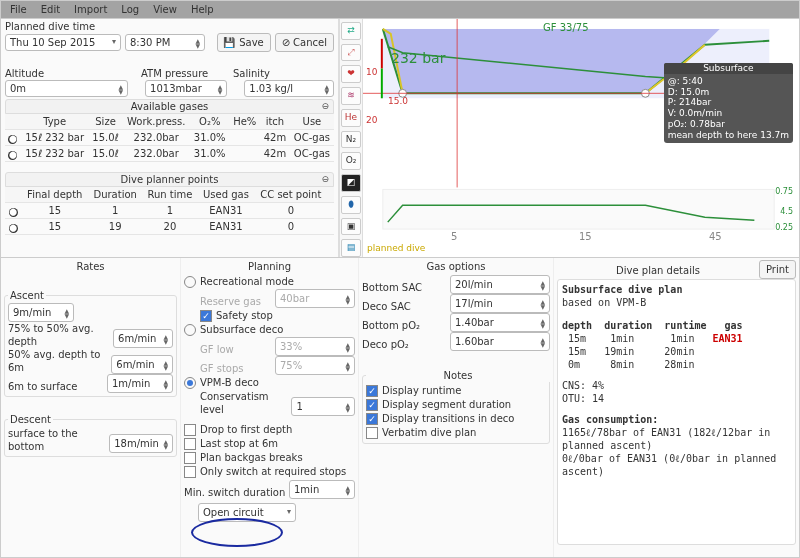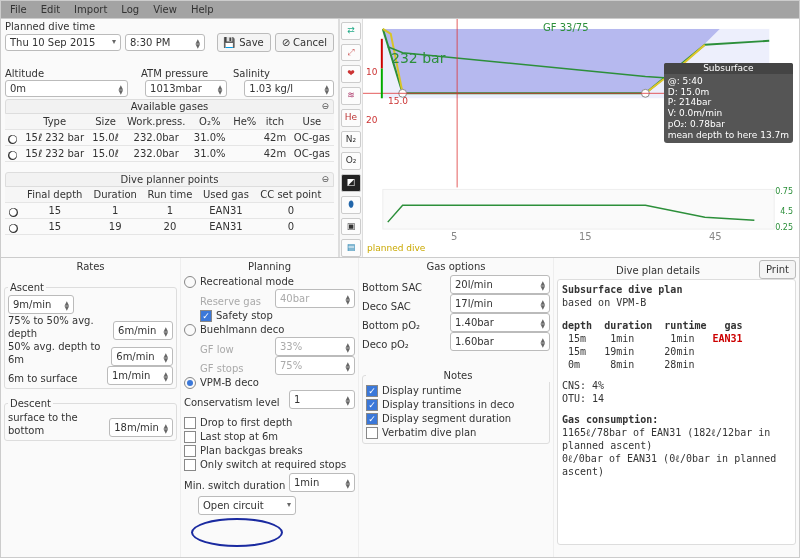--- a/index.html
+++ b/index.html
@@ -18,21 +18,21 @@
   .btn{background:#f4f4f4;border:1px solid #bbb;border-radius:3px;height:17px;display:flex;align-items:center;gap:3px;padding:0 6px;font-size:10px;cursor:default}
   .tbl{width:100%;border-collapse:collapse;font-size:10px}
   .tbl th,.tbl td{border-bottom:1px solid #e5e5e5;padding:1px 3px;text-align:center;white-space:nowrap}
   .tbl th{background:#f6f6f6;font-weight:normal}
   .section-hdr{text-align:center;background:#f2f2f2;font-size:10px;padding:0;border:1px solid #ddd;border-radius:3px 3px 0 0;position:relative;margin-top:2px}
   .section-hdr .coll{position:absolute;right:4px;top:1px;font-size:9px;color:#555}
   .cyl-icon{display:inline-block;width:9px;height:9px;border-radius:50%;background:#333;color:#fff;font-size:7px;line-height:9px;text-align:center}
   .bottom{display:flex;height:302px;border-top:1px solid #ccc}
   .col{border-right:1px solid #eee;box-sizing:border-box;padding:2px 3px}
   .col h4{text-align:center;font-weight:normal;font-size:10px;margin:0 0 2px}
-  fieldset{border:1px solid #ddd;border-radius:3px;margin:8px 0 3px;padding:1px 3px 3px}
+  fieldset{border:1px solid #ddd;border-radius:3px;margin:16px 0 3px;padding:1px 3px 3px}
   fieldset>legend{font-size:10px}
   .row{display:flex;align-items:flex-end;justify-content:space-between;margin:0}
   .radio,.check{display:flex;align-items:center;gap:4px;font-size:10px;margin:1px 0}
   .radio i{width:10px;height:10px;border:1px solid #888;border-radius:50%;display:inline-block;position:relative}
   .radio.on i:after{content:'';position:absolute;inset:2px;background:#3b78d9;border-radius:50%}
   .check i{width:10px;height:10px;border:1px solid #888;display:inline-block;background:#fff;text-align:center;font-size:9px;line-height:10px;color:#3b78d9}
   .check.on i{background:#3b78d9;color:#fff}
   .check.on i:after{content:'✓'}
   .disabled{color:#aaa}
   .combo{background:#fff;border:1px solid #bbb;border-radius:3px;height:17px;display:flex;align-items:center;justify-content:space-between;padding:0 4px;font-size:10px}
@@ -303,42 +303,42 @@
             <span class="spin">▲<br>▼</span>
           </div>
         </div>
     <div class="check on" style="margin-left:16px">
           <i></i>
           <span>Safety stop</span>
         </div>
 
     <div class="radio">
           <i></i>
-          <span>Buehlmann deco</span>
+          <span>Subsurface deco</span>
         </div>
     <div class="row" style="margin-left:16px">
           <span class="label disabled">GF low</span>
           <div class="combo disabled" style="width:70px">
             <span>33%</span>
             <span class="spin">▲<br>▼</span>
           </div>
         </div>
     <div class="row" style="margin-left:16px">
           <span class="label disabled">GF stops</span>
           <div class="combo disabled" style="width:70px">
             <span>75%</span>
             <span class="spin">▲<br>▼</span>
           </div>
         </div>
 
     <div class="radio on">
           <i></i>
           <span>VPM-B deco</span>
         </div>
-    <div class="row" style="margin-left:0">
+    <div class="row" style="margin-left:16px">
           <span class="label">Conservatism level</span>
           <div class="combo" style="width:56px">
             <span>1</span>
             <span class="spin">▲<br>▼</span>
           </div>
         </div>
 
     <div style="height:6px"></div>
     <div class="check">
           <i></i>
@@ -401,25 +401,25 @@
         </div>
 
     <fieldset style="margin-top:18px">
           <legend style="text-align:center;display:block;width:100%">Notes</legend>
       <div class="check on">
             <i></i>
             <span>Display runtime</span>
           </div>
       <div class="check on">
             <i></i>
-            <span>Display transitions in deco</span>
+            <span>Display segment duration</span>
           </div>
       <div class="check on">
             <i></i>
-            <span>Display segment duration</span>
+            <span>Display transitions in deco</span>
           </div>
       <div class="check">
             <i></i>
             <span>Verbatim dive plan</span>
           </div>
     </fieldset>
   </div>
 
   <div class="col" style="flex:1;border-right:none">
     <div class="row">

